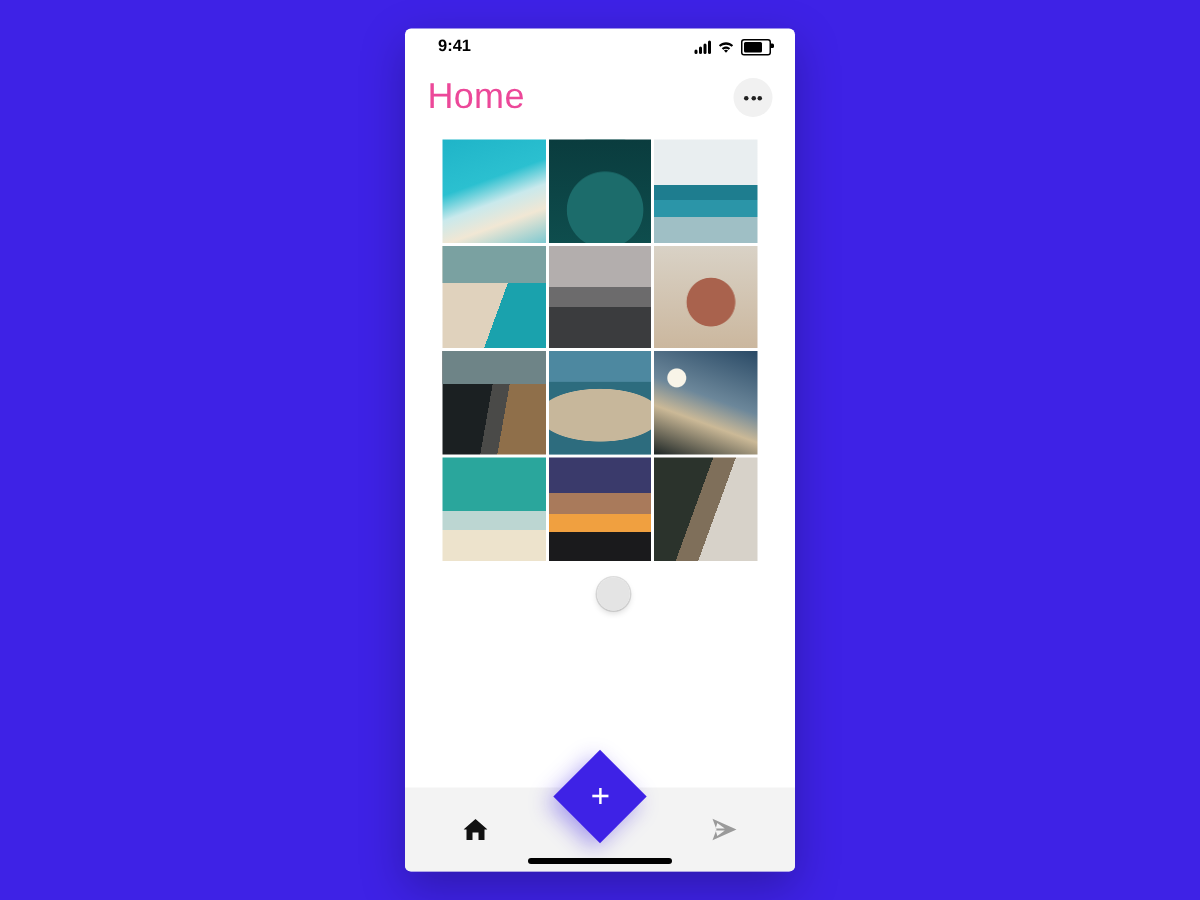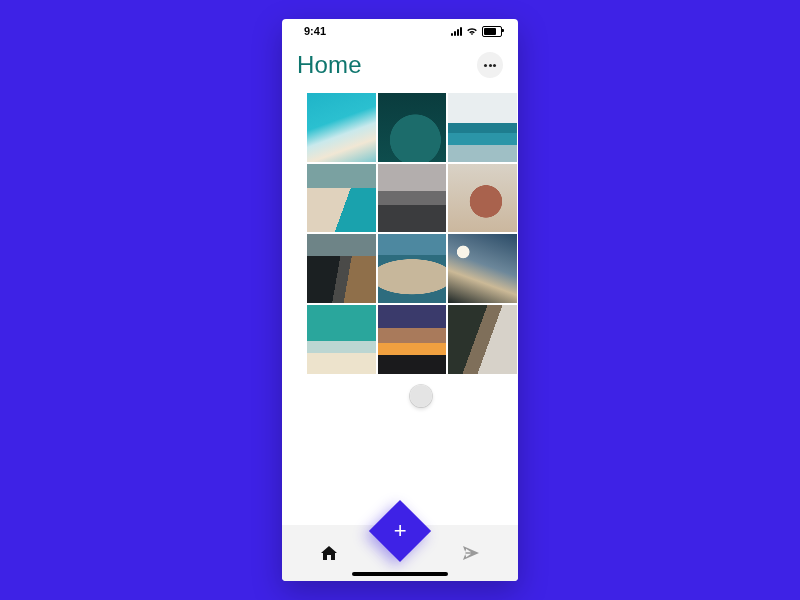--- a/index.html
+++ b/index.html
@@ -1,33 +1,33 @@
 <!DOCTYPE html>
 <html><head>
 <meta charset="utf-8">
 <style>
   html,body{margin:0;padding:0;width:800px;height:600px;overflow:hidden;font-family:-apple-system,Helvetica,Arial,sans-serif;}
   body{background:#3e22e6;display:flex;align-items:center;justify-content:center;}
-  .phone{width:236px;height:562px;background:#ffffff;border-radius:4px;position:relative;box-shadow:0 10px 30px rgba(0,0,0,.25);overflow:hidden;}
+  .phone{width:260px;height:562px;background:#ffffff;border-radius:4px;position:relative;box-shadow:0 10px 30px rgba(0,0,0,.25);overflow:hidden;}
   
   .status-bar{position:absolute;top:0;left:0;right:0;height:24px;display:flex;align-items:center;justify-content:space-between;padding:0 16px 0 22px;font-size:11px;font-weight:600;color:#000;}
   .status-right{display:flex;align-items:center;gap:4px;}
   .sig-bars{display:flex;align-items:flex-end;gap:1px;height:9px;}
   .sig-bars span{width:2px;background:#000;border-radius:1px;}
   .sig-bars span:nth-child(1){height:3px;}
   .sig-bars span:nth-child(2){height:5px;}
   .sig-bars span:nth-child(3){height:7px;}
   .sig-bars span:nth-child(4){height:9px;}
   .wifi{width:12px;height:9px;}
   .batt{width:18px;height:9px;border:1px solid #000;border-radius:2px;position:relative;}
   .batt:after{content:"";position:absolute;right:-3px;top:2px;width:2px;height:3px;background:#000;border-radius:0 1px 1px 0;}
   .batt-fill{position:absolute;left:1px;top:1px;bottom:1px;width:12px;background:#000;border-radius:1px;}
   
   .header{position:absolute;top:32px;left:0;right:0;display:flex;align-items:center;justify-content:space-between;padding:0 15px;}
-  .title{font-size:24px;font-weight:400;letter-spacing:.2px;color:#0f766e;}
+  .title{font-size:24px;font-weight:400;letter-spacing:.2px;color:#ec4899;}
   .more-btn{width:26px;height:26px;border-radius:50%;background:#f1f1f1;display:flex;align-items:center;justify-content:center;cursor:pointer;}
   .more-btn span{width:3px;height:3px;background:#222;border-radius:50%;margin:0 .9px;display:block;}
   
   .grid{position:absolute;top:74px;left:25px;width:210px;display:grid;grid-template-columns:repeat(3,1fr);gap:2px;}
   .tile{width:100%;aspect-ratio:1/1;cursor:pointer;}
   
   .t0{background:linear-gradient(160deg,#1fb4c8 0%,#2bc0d0 40%,#c9e9ec 58%,#f1e7d4 75%,#7ec8d0 100%);}
   .t1{background:
         radial-gradient(circle at 55% 68%,#1c6c6b 0 42%,transparent 43%),
         linear-gradient(180deg,#0a3c3e 0%,#0e4d4d 100%);}

